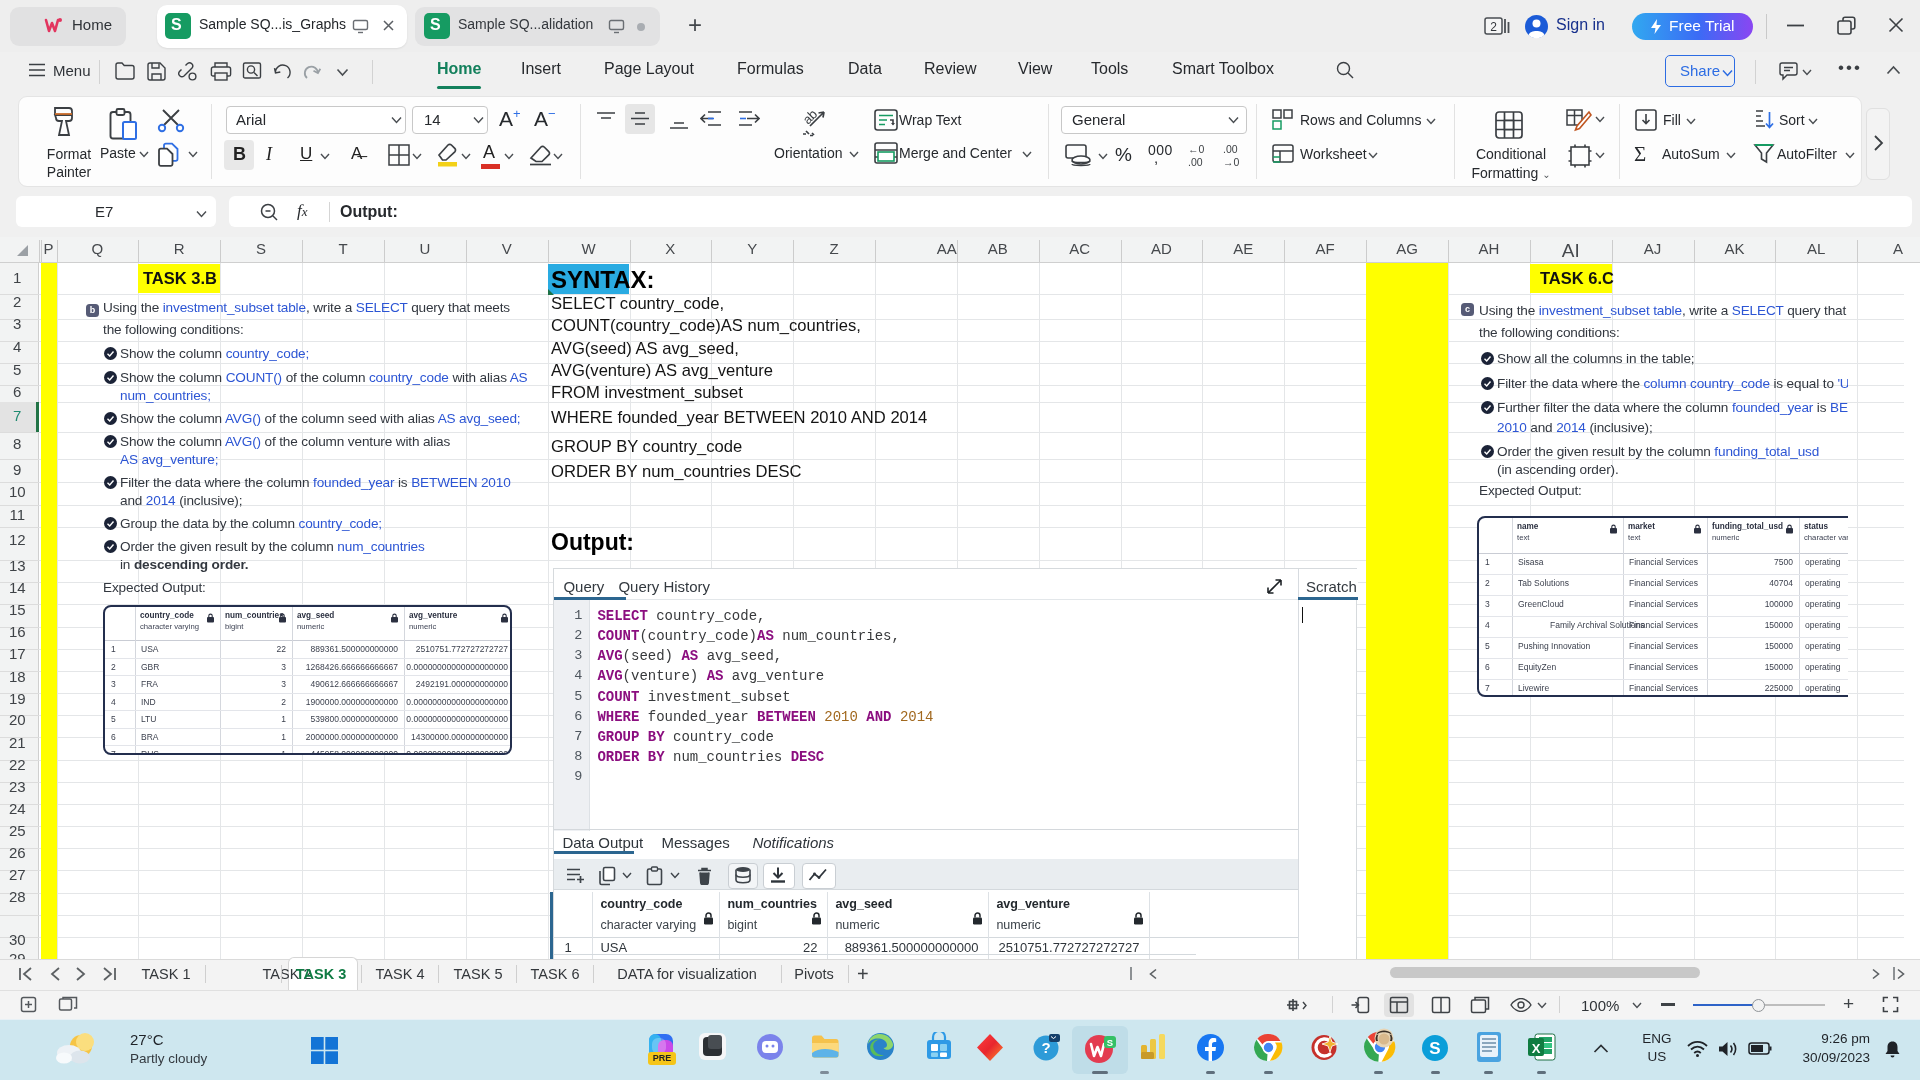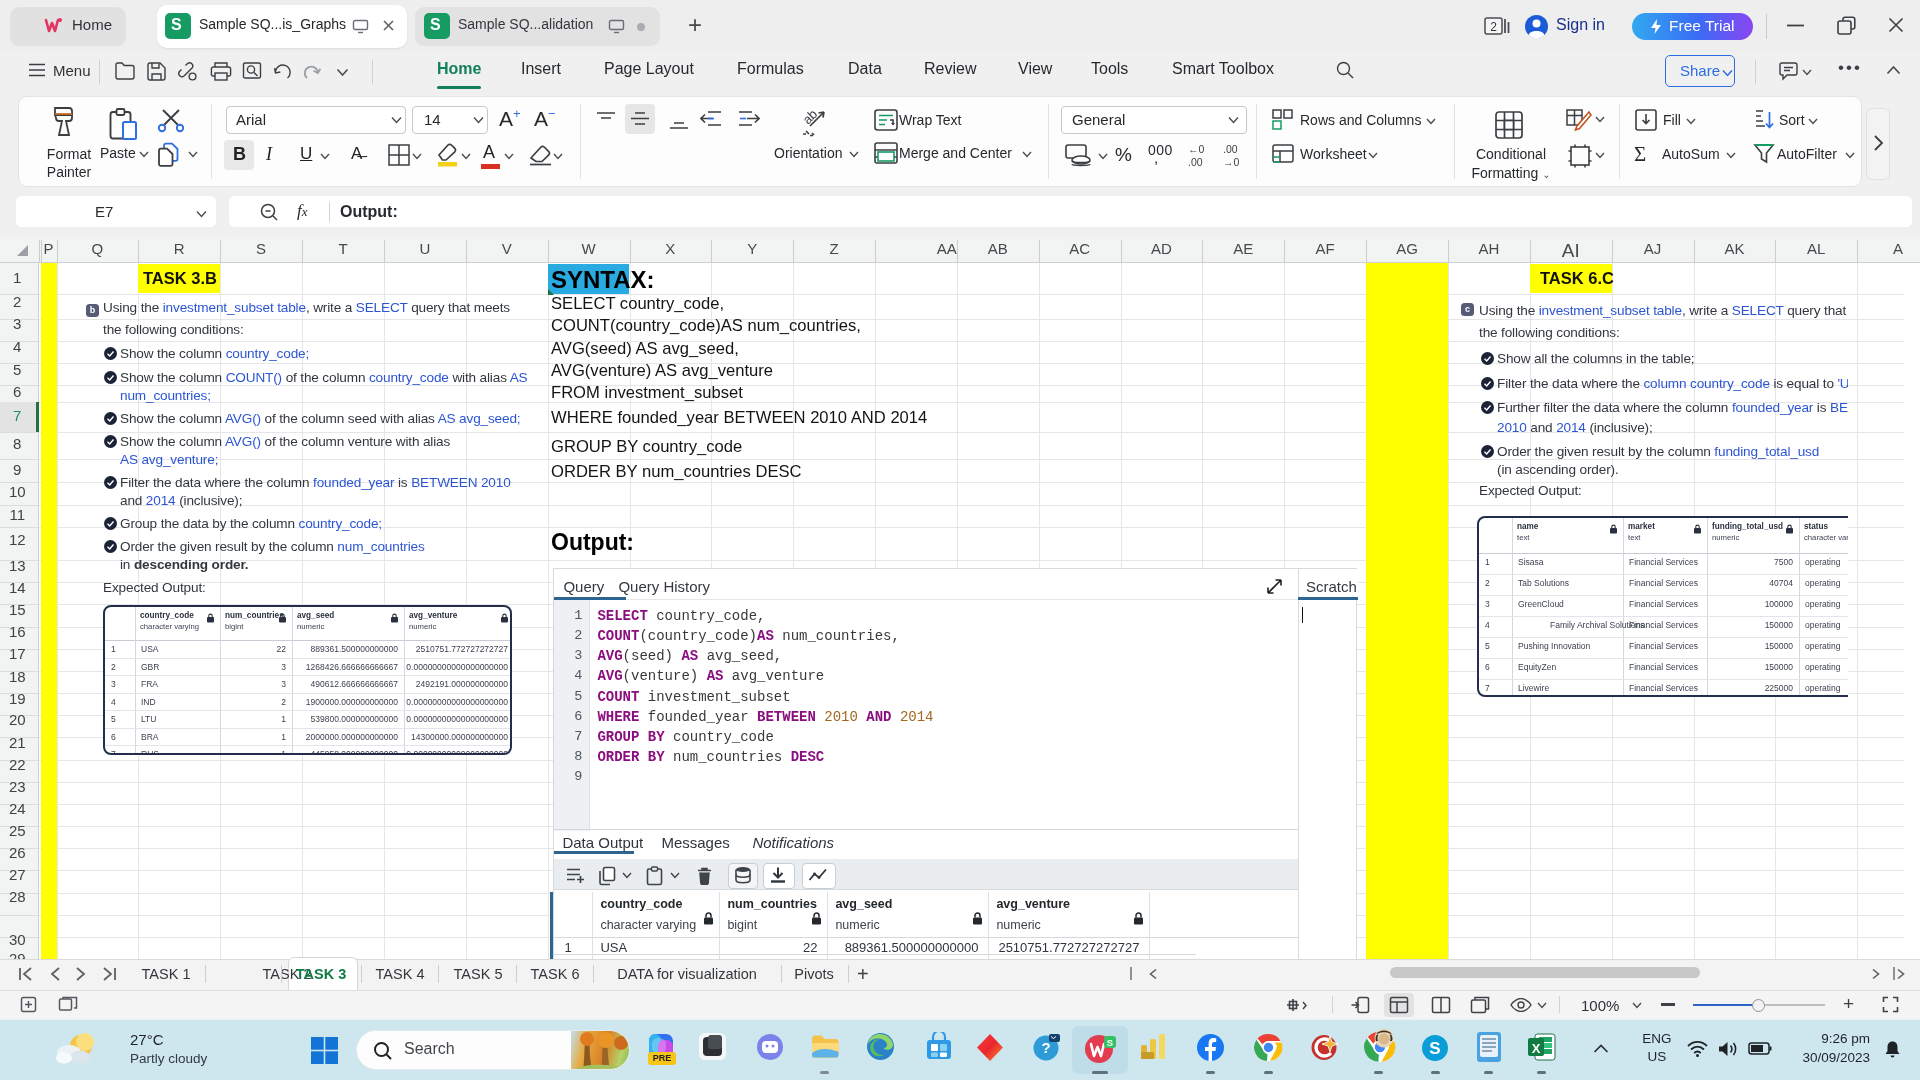--- a/index.html
+++ b/index.html
@@ -1031,36 +1031,20 @@
 <div class="abs" style="left:130px;top:1031px;font-size:15px;color:#1f2328;">27°C</div>
 <div class="abs" style="left:130px;top:1051px;font-size:13.5px;color:#343a40;">Partly cloudy</div>
 
 <svg class="abs" style="left:311px;top:1037px;" width="27" height="27" viewBox="0 0 27 27">
  <rect x="0" y="0" width="12.7" height="12.7" fill="#1374d6"></rect>
       <rect x="14.3" y="0" width="12.7" height="12.7" fill="#1374d6"></rect>
  <rect x="0" y="14.3" width="12.7" height="12.7" fill="#1374d6"></rect>
       <rect x="14.3" y="14.3" width="12.7" height="12.7" fill="#1374d6"></rect>
 </svg>
 
-<div class="abs" style="left:356px;top:1030px;width:274px;height:40px;background:#fdfdfd;border-radius:20px;border:1px solid #e5eaee;overflow:hidden;">
- <svg class="abs" style="left:16px;top:10px;" width="20" height="20" viewBox="0 0 20 20">
-        <circle cx="8.5" cy="8.5" r="6.5" stroke="#1f2328" stroke-width="2" fill="none"></circle>
-        <path d="M13.5 13.5 L18 18" stroke="#1f2328" stroke-width="2"></path>
-      </svg>
- <div class="abs" style="left:47px;top:9px;font-size:16px;color:#41474d;">Search</div>
- <div class="abs" style="left:214px;top:0;width:60px;height:40px;background:linear-gradient(105deg,#bfe0f0 0%,#e8a93c 25%,#d97f28 55%,#b5d36a 80%,#7fa845 100%);"></div>
- <svg class="abs" style="left:214px;top:0;" width="60" height="40" viewBox="0 0 60 40">
-   <path d="M12 40 C14 25 13 12 15 6 L19 5 C18 18 19 28 21 40 Z" fill="#8a5a22"></path>
-   <path d="M30 40 C32 22 31 12 33 7 L37 6 C36 18 37 28 39 40 Z" fill="#9a6426"></path>
-   <circle cx="16" cy="8" r="7" fill="#e07b1f"></circle>
-        <circle cx="35" cy="9" r="8" fill="#e89427"></circle>
-        <circle cx="50" cy="12" r="7" fill="#cd6a1d"></circle>
-   <path d="M0 40 C10 32 40 32 60 38 V40 H0 Z" fill="#a5c05c"></path>
- </svg>
-</div>
 
 <svg class="abs" style="left:646px;top:1032px;" width="30" height="28" viewBox="0 0 30 28">
  <rect x="3" y="2" width="24" height="24" rx="7" fill="#2f6ff2"></rect>
  <rect x="3" y="2" width="12" height="24" rx="6" fill="#35b2f0"></rect>
  <rect x="12" y="8" width="15" height="18" rx="6" fill="#c94ae8"></rect>
  <rect x="6" y="6" width="14" height="16" rx="6" fill="#fff" opacity="0.25"></rect>
 </svg>
 <div class="abs" style="left:648px;top:1052px;width:28px;height:13px;background:#f5c518;border-radius:3px;font-size:9px;font-weight:bold;color:#222;text-align:center;line-height:13px;">PRE</div>
 
 <div class="abs" style="left:699px;top:1033px;width:27px;height:27px;background:#f5f6f7;border-radius:6px;"></div>

